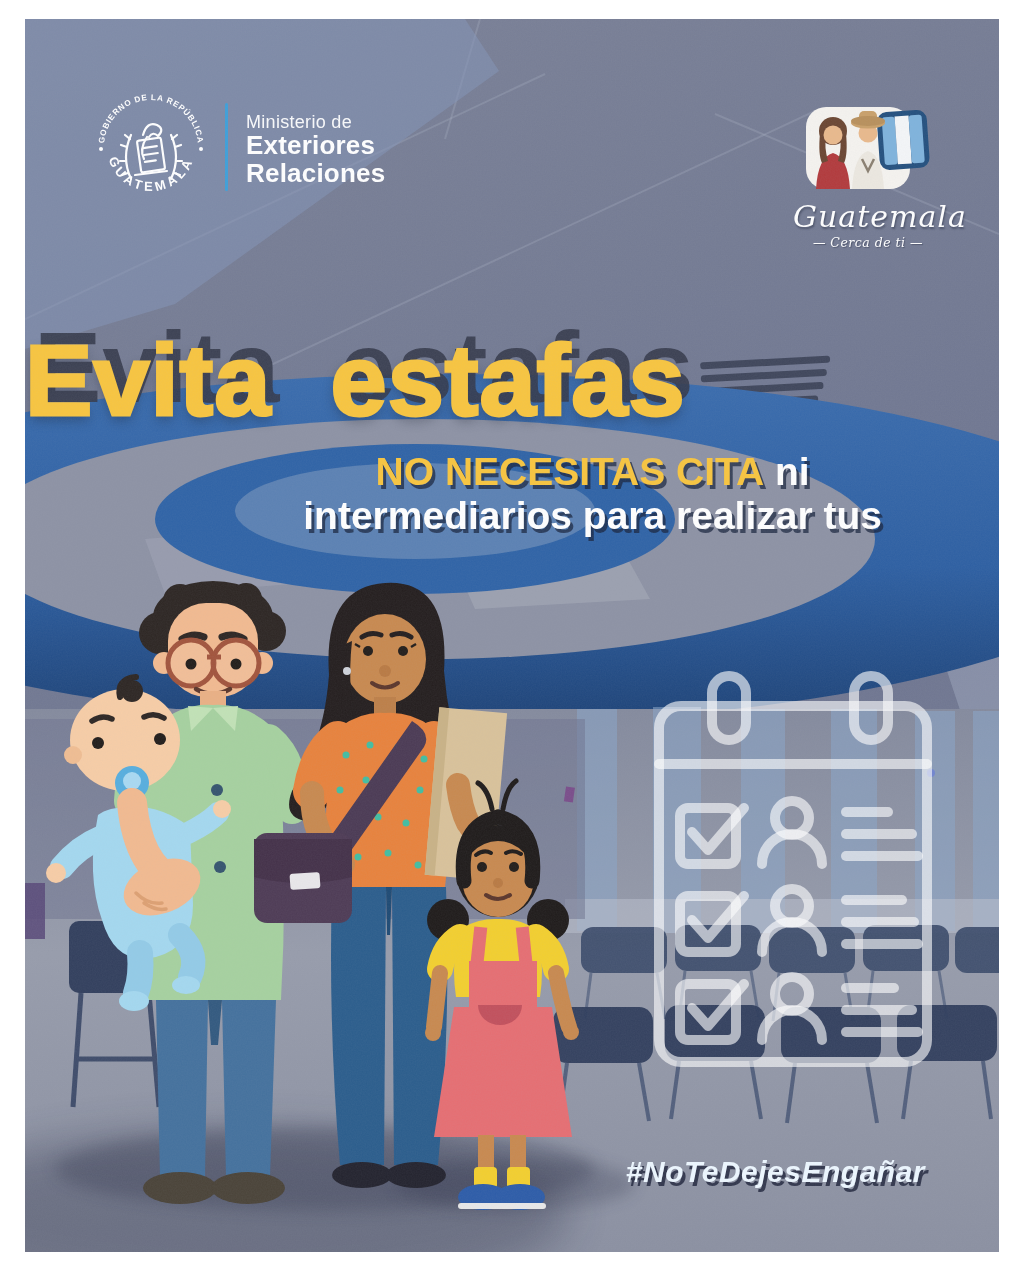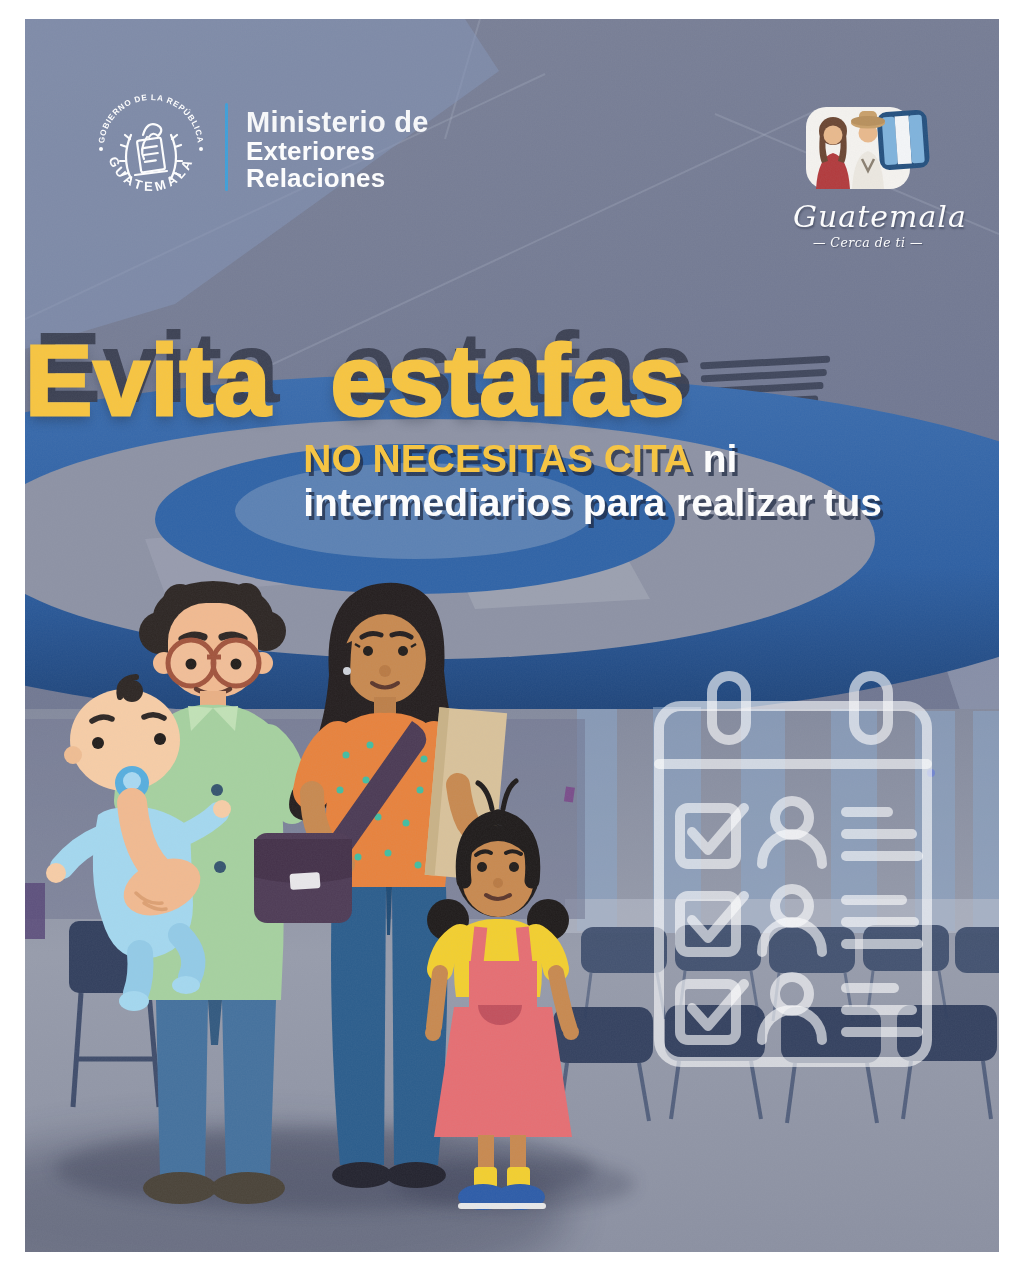--- a/index.html
+++ b/index.html
@@ -5,39 +5,39 @@
   html,body{margin:0;padding:0;width:1024px;height:1280px;background:#ffffff;overflow:hidden;
     font-family:"Liberation Sans",sans-serif;}
   .poster{position:absolute;left:25px;top:19px;width:974px;height:1233px;overflow:hidden;
     background:linear-gradient(160deg,#7b8197 0%,#747b93 30%,#6e7590 58%,#7c8196 100%);}
   .layer{position:absolute;inset:0;}
   svg{display:block;}
 
   
   .gov-logo{position:absolute;left:70px;top:72px;display:flex;align-items:center;gap:18px;}
   .ministry-text{color:#ffffff;line-height:1.06;padding-top:6px;}
-  .ministry-text .thin{font-size:29px;font-weight:700;opacity:.96;letter-spacing:.3px;}
+  .ministry-text .thin{font-size:18px;font-weight:400;opacity:.96;letter-spacing:.3px;}
   .ministry-text .bold{font-size:26px;font-weight:700;letter-spacing:.2px;}
   .divider{width:3px;height:88px;background:#3f9fd8;border-radius:2px;}
 
   
   .brand{position:absolute;right:56px;top:78px;width:150px;text-align:center;color:#fff;}
   .brand .wordmark{font-family:"DejaVu Serif",cursive,serif;font-style:italic;font-weight:400;
     font-size:30px;letter-spacing:1px;margin-top:2px;text-shadow:1px 2px 2px rgba(25,30,50,.45);}
   .brand .tagline{font-family:"DejaVu Serif",cursive,serif;font-style:italic;font-size:12.5px;
     letter-spacing:.5px;margin-top:1px;text-shadow:1px 1px 1px rgba(25,30,50,.4);}
 
   
   .title{position:absolute;left:0;right:0;top:304px;
     font-size:101px;font-weight:900;letter-spacing:1px;word-spacing:30px;color:#F8C53F;
     -webkit-text-stroke:3px #F8C53F;
     text-shadow:9px -13px 0 rgba(52,57,74,.88), 0 5px 12px rgba(20,25,40,.35);}
 
   
-  .subtitle{position:absolute;right:117px;top:418px;text-align:left;
+  .subtitle{position:absolute;right:117px;top:431px;text-align:center;
     font-size:39px;font-weight:700;line-height:1.13;color:#ffffff;
     text-shadow:3px 4px 0 rgba(24,34,60,.72);}
   .subtitle .hl{color:#F8C53F;}
   .subtitle .rest{margin-left:.28em;}
 
   
   .hashtag{position:absolute;right:74px;top:1136px;font-size:30px;font-weight:900;
     font-style:italic;color:#EDF7FF;letter-spacing:.5px;
     text-shadow:3px 4px 0 rgba(24,30,52,.78);}
 
@@ -429,20 +429,21 @@
         <polyline points="42,338 58,356 94,314"></polyline>
         <circle cx="142" cy="324" r="17"></circle>
         <path d="M112,370 A30,30 0 0 1 172,370"></path>
         <line x1="196" y1="318" x2="244" y2="318"></line>
         <line x1="196" y1="340" x2="262" y2="340"></line>
         <line x1="196" y1="362" x2="268" y2="362"></line>
       </g>
     </g>
   </svg>
 
+  <div class="hashtag">#NoTeDejesEngañar</div>
 
   <svg class="grain" width="974" height="1233">
     <filter id="noiseF">
       <feTurbulence type="fractalNoise" baseFrequency="0.8" numOctaves="2" stitchTiles="stitch"></feTurbulence>
       <feColorMatrix type="matrix" values="0 0 0 0 0.45  0 0 0 0 0.48  0 0 0 0 0.56  0 0 0 0.6 0"></feColorMatrix>
     </filter>
     <rect width="974" height="1233" filter="url(#noiseF)"></rect>
   </svg>
 </div>
 

